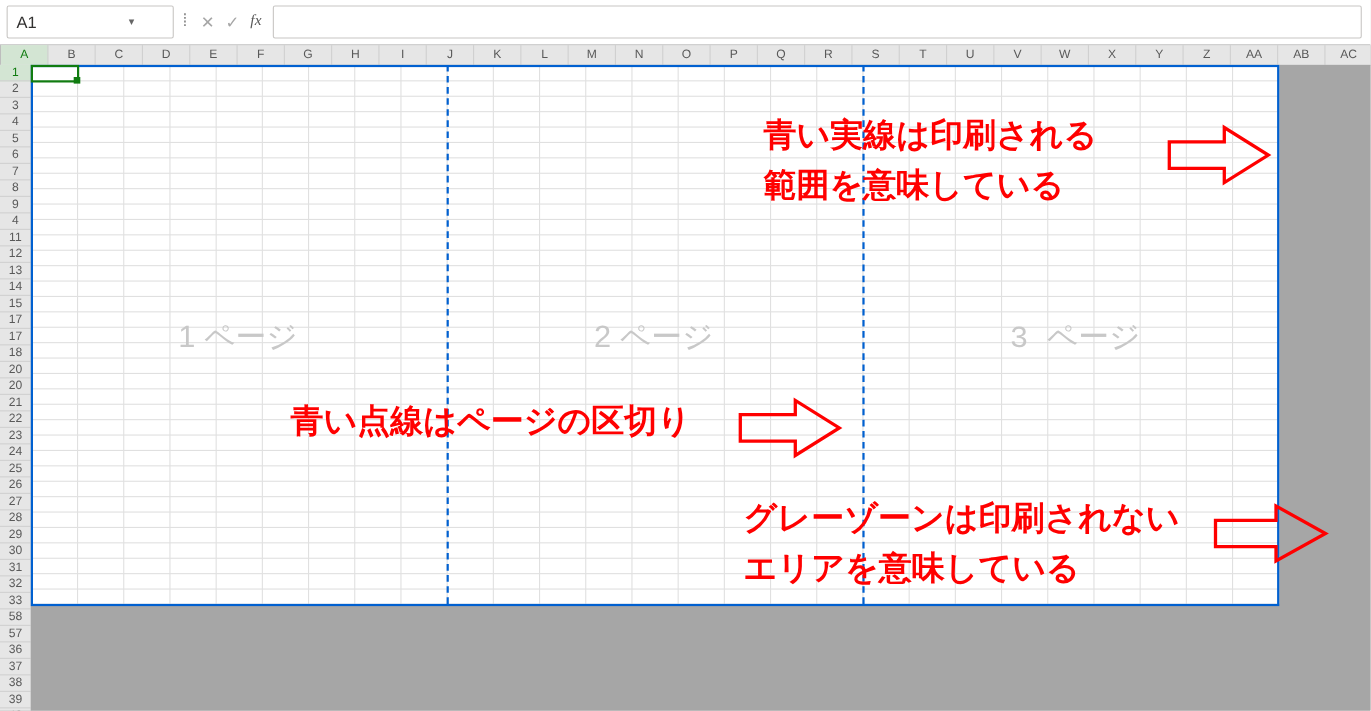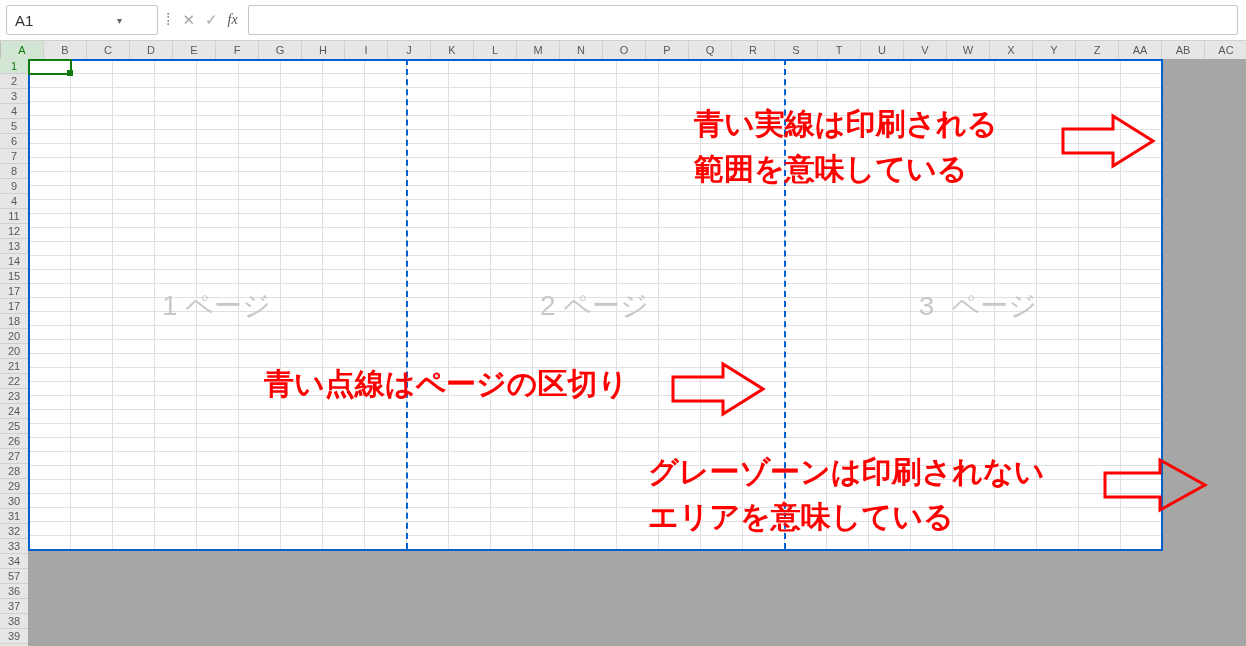--- a/index.html
+++ b/index.html
@@ -109,21 +109,21 @@
       <div class="rh">24</div>
       <div class="rh">25</div>
       <div class="rh">26</div>
       <div class="rh">27</div>
       <div class="rh">28</div>
       <div class="rh">29</div>
       <div class="rh">30</div>
       <div class="rh">31</div>
       <div class="rh">32</div>
       <div class="rh">33</div>
-      <div class="rh">34</div>
+      <div class="rh">58</div>
       <div class="rh">57</div>
       <div class="rh">36</div>
       <div class="rh">37</div>
       <div class="rh">38</div>
       <div class="rh">39</div>
       <div class="rh">40</div>
     </div>
   <div class="grid">
     <div class="white-area"></div>
     <div id="gridlines">
@@ -209,20 +209,20 @@
       <path d="M5 18 L55 18 L55 5 L95 30 L55 55 L55 42 L5 42 Z" fill="none" stroke="#ff0000" stroke-width="3"></path>
     </svg>
 
     <div class="annotation" style="left:236px;top:302px">
       <span>青い点線はページの区切り</span><br>
     </div>
     <svg class="arrow" style="left:640px;top:300px" width="100" height="60">
       <path d="M5 18 L55 18 L55 5 L95 30 L55 55 L55 42 L5 42 Z" fill="none" stroke="#ff0000" stroke-width="3"></path>
     </svg>
 
-    <div class="annotation" style="left:620px;top:390px">
+    <div class="annotation" style="left:648px;top:390px">
       <span>グレーゾーンは印刷されない</span><br><span>エリアを意味している</span>
     </div>
     <svg class="arrow" style="left:1072px;top:396px" width="110" height="60">
       <path d="M5 18 L60 18 L60 5 L105 30 L60 55 L60 42 L5 42 Z" fill="none" stroke="#ff0000" stroke-width="3"></path>
     </svg>
   </div>
 </div>
 
 </body></html>

